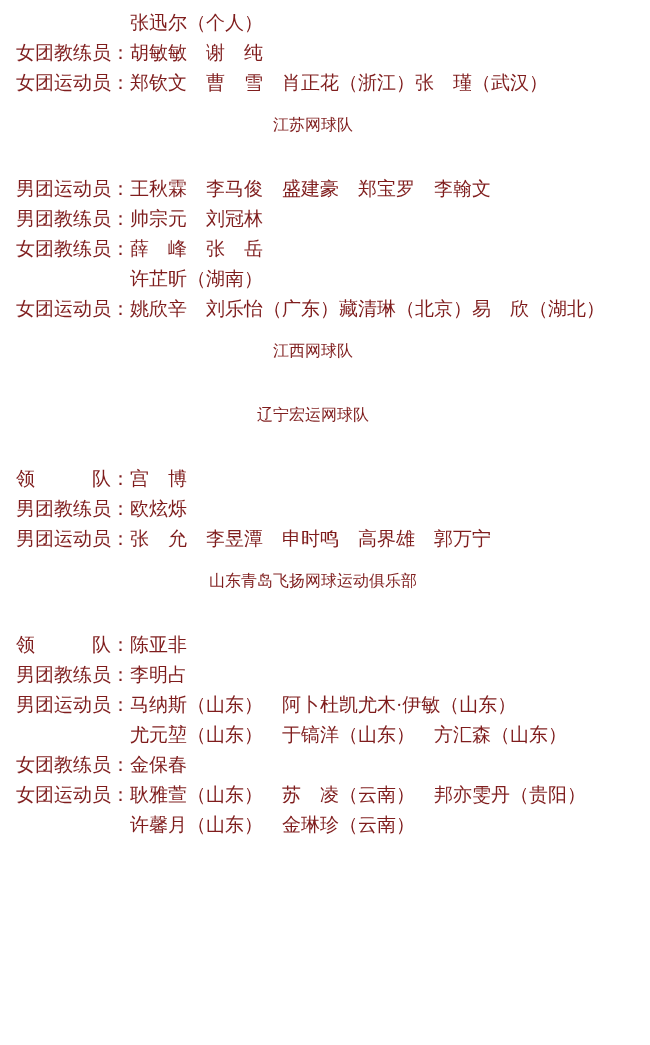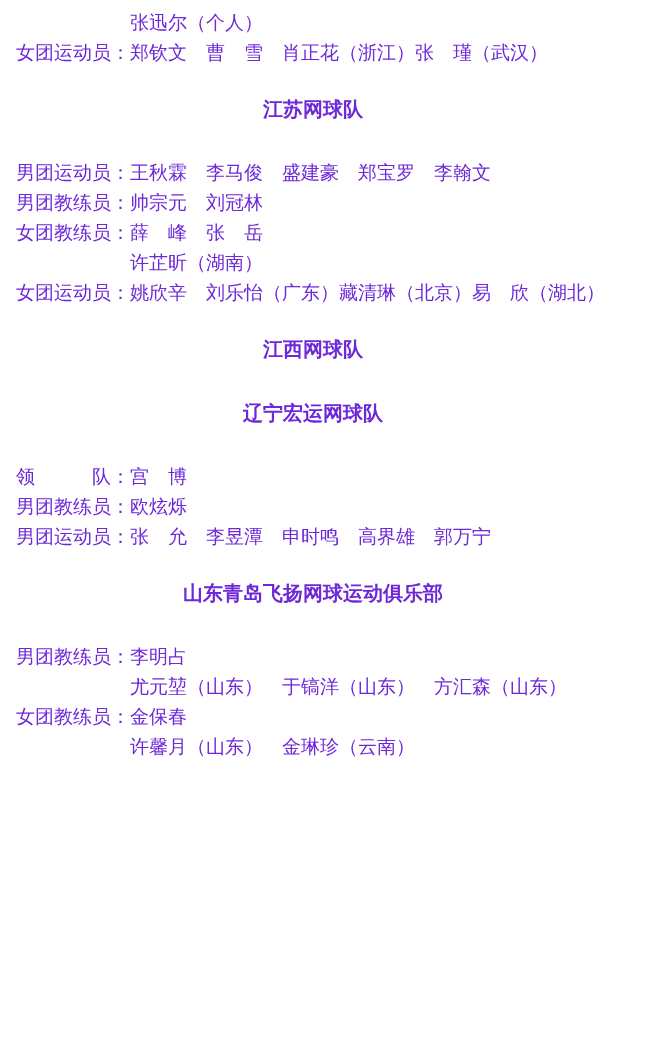--- a/index.html
+++ b/index.html
@@ -2,57 +2,60 @@
 <html><head>
 <meta charset="utf-8">
 <style>
   * { box-sizing: border-box; }
   html, body { margin: 0; padding: 0; background: #ffffff; }
   .page {
     position: relative;
     width: 650px;
     height: 1045px;
     background: #ffffff;
-    color: #6d28d9;
+    color: #7f1d1d;
     font-family: "Liberation Serif", "DejaVu Serif", serif;
     font-size: 19px;
     padding: 8px 40px 0 16px;
     overflow: hidden;
   }
   .line {
     height: 30px;
     line-height: 30px;
     white-space: nowrap;
   }
   .line.indent { padding-left: 114px; }
   .role { display: inline-block; }
   .role-name {
     display: inline-block;
     width: 95px;
     vertical-align: top;
     text-align: justify;
     text-align-last: justify;
   }
   .team-heading {
-    font-size: 20px;
-    font-weight: bold;
+    font-size: 16px;
+    font-weight: normal;
     text-align: center;
     height: 30px;
     line-height: 30px;
-    margin: 26px 0 34px 0;
+    margin: 12px 0 34px 0;
   }
 </style>
 </head>
 <body>
 
 <div class="page">
 
   <div>
     <div class="line indent">
       <span class="names">张迅尔（个人）</span>
+    </div>
+    <div class="line">
+      <span class="role"><span class="role-name">女团教练员</span><span class="colon">：</span></span><span class="names">胡敏敏　谢　纯</span>
     </div>
     <div class="line">
       <span class="role"><span class="role-name">女团运动员</span><span class="colon">：</span></span><span class="names">郑钦文　曹　雪　肖正花（浙江）张　瑾（武汉）</span>
     </div>
   </div>
 
   <div>
     <h2 class="team-heading">江苏网球队</h2>
     <div class="line">
       <span class="role"><span class="role-name">男团运动员</span><span class="colon">：</span></span><span class="names">王秋霖　李马俊　盛建豪　郑宝罗　李翰文</span>
@@ -84,26 +87,35 @@
       <span class="role"><span class="role-name">男团教练员</span><span class="colon">：</span></span><span class="names">欧炫烁</span>
     </div>
     <div class="line">
       <span class="role"><span class="role-name">男团运动员</span><span class="colon">：</span></span><span class="names">张　允　李昱潭　申时鸣　高界雄　郭万宁</span>
     </div>
   </div>
 
   <div>
     <h2 class="team-heading">山东青岛飞扬网球运动俱乐部</h2>
     <div class="line">
+      <span class="role"><span class="role-name">领队</span><span class="colon">：</span></span><span class="names">陈亚非</span>
+    </div>
+    <div class="line">
       <span class="role"><span class="role-name">男团教练员</span><span class="colon">：</span></span><span class="names">李明占</span>
+    </div>
+    <div class="line">
+      <span class="role"><span class="role-name">男团运动员</span><span class="colon">：</span></span><span class="names">马纳斯（山东）　阿卜杜凯尤木·伊敏（山东）</span>
     </div>
     <div class="line indent">
       <span class="names">尤元堃（山东）　于镐洋（山东）　方汇森（山东）</span>
     </div>
     <div class="line">
       <span class="role"><span class="role-name">女团教练员</span><span class="colon">：</span></span><span class="names">金保春</span>
+    </div>
+    <div class="line">
+      <span class="role"><span class="role-name">女团运动员</span><span class="colon">：</span></span><span class="names">耿雅萱（山东）　苏　凌（云南）　邦亦雯丹（贵阳）</span>
     </div>
     <div class="line indent">
       <span class="names">许馨月（山东）　金琳珍（云南）</span>
     </div>
   </div>
 
 </div>
 
 </body></html>

